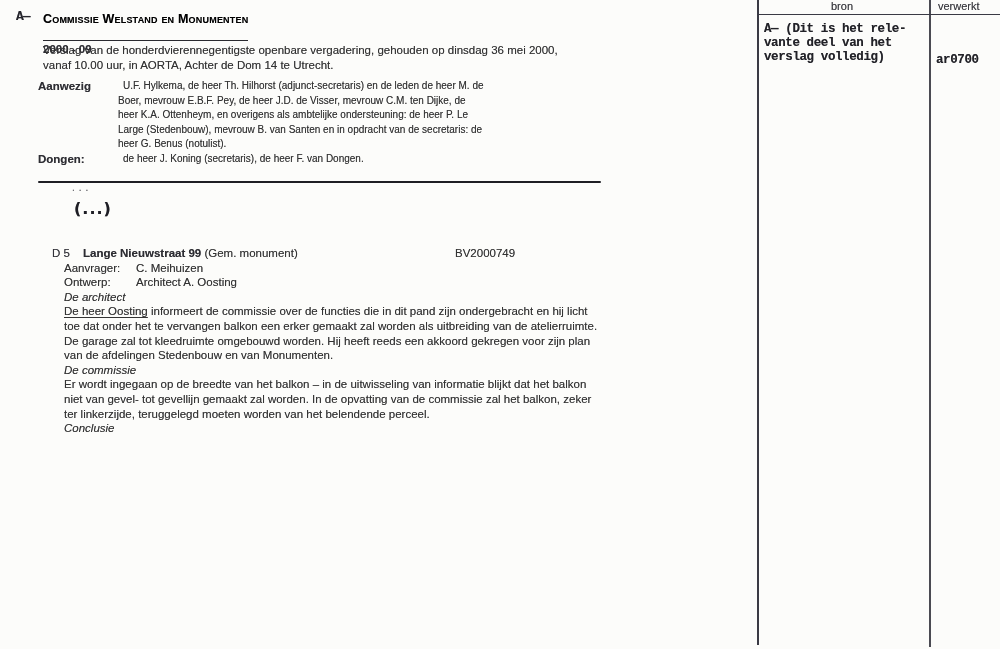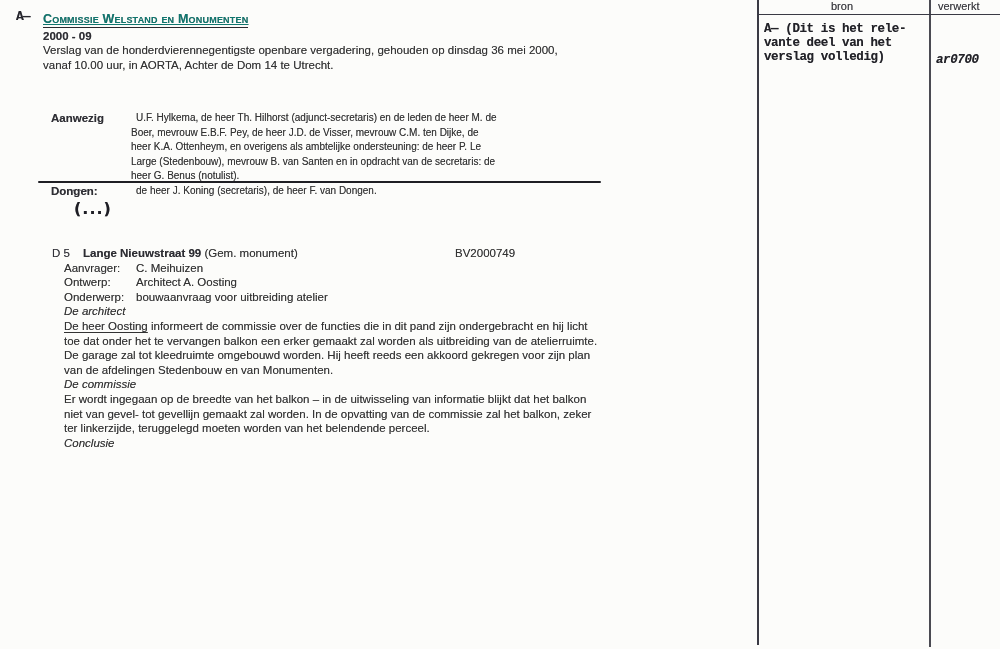--- a/index.html
+++ b/index.html
@@ -20,35 +20,34 @@
     font-weight:bold; font-size:13px; color:#26262e;
     letter-spacing:-1px;
   }
 
   
   .title-block{ position:absolute; left:43px; top:9px; }
   .doc-title{
     display:inline-block;
     font-variant:small-caps;
     font-weight:bold; font-size:12.5px; letter-spacing:.2px;
-    color:#0f766e;
+    color:#000000;
     border-bottom:1.8px solid #2a2a30;
-    padding-bottom:1px;
-    text-decoration:underline;
+    padding-bottom:14px;
   }
   .doc-edition{ font-weight:bold; font-size:11.5px; margin-top:2px; color:#2e2e34; }
 
   .intro{
     position:absolute; left:43px; top:43px; width:580px;
     font-size:11.5px; line-height:14.5px;
     white-space:pre-line;
   }
 
   
-  .attendance{ position:absolute; left:51px; top:79px; width:575px;margin-top:32px; }
+  .attendance{ position:absolute; left:38px; top:79px; width:575px; }
   .att-row{ display:flex; }
   .att-label{ width:80px; flex:0 0 80px; font-weight:bold; font-size:11.5px; line-height:14.5px; color:#2e2e34; }
   .att-value{ width:492px; font-size:10px; line-height:14.5px; white-space:pre-line; text-indent:5px; }
 
   .rule{
     position:absolute; left:38px; top:181px; width:563px; height:2.4px;
     background:#1f1f24; border-radius:1px;
   }
   .dots-faint{
     position:absolute; left:72px; top:182px;
@@ -88,21 +87,21 @@
   .bron-note{
     position:absolute; left:764px; top:22px; width:165px;
     font-family:"Liberation Mono", monospace;
     font-weight:bold; font-size:12.5px; line-height:14px;
     letter-spacing:-.4px; color:#222228;
     white-space:pre-line;
   }
   .verwerkt-code{
     position:absolute; left:936px; top:53px;
     font-family:"Liberation Mono", monospace;
-    font-weight:bold; font-size:12.5px; letter-spacing:-.4px; color:#222228;font-style:italic;
+    font-weight:bold; font-size:12.5px; letter-spacing:-.4px; color:#222228;
   }
 </style>
 </head>
 <body>
 
 <div class="page scan-text">
 
   <div class="corner-mark">A—</div>
 
   <div class="title-block">
@@ -143,24 +142,20 @@
 
     <div class="fields">
       <div class="field-row">
         <div class="field-label">Aanvrager:</div>
         <div class="field-value">C. Meihuizen</div>
       </div>
       <div class="field-row">
         <div class="field-label">Ontwerp:</div>
         <div class="field-value">Architect A. Oosting</div>
       </div>
-      <div class="field-row">
-        <div class="field-label">Onderwerp:</div>
-        <div class="field-value">bouwaanvraag voor uitbreiding atelier</div>
-      </div>
     </div>
 
     <div class="sections">
       <div class="sec-head">De architect</div>
       <p class="para"><span class="u">De heer Oosting</span><span> informeert de commissie over de functies die in dit pand zijn ondergebracht en hij licht toe dat onder het te vervangen balkon een erker gemaakt zal worden als uitbreiding van de atelierruimte. De garage zal tot kleedruimte omgebouwd worden. Hij heeft reeds een akkoord gekregen voor zijn plan van de afdelingen Stedenbouw en van Monumenten.</span></p>
 
       <div class="sec-head">De commissie</div>
       <p class="para">Er wordt ingegaan op de breedte van het balkon – in de uitwisseling van informatie blijkt dat het balkon niet van gevel- tot gevellijn gemaakt zal worden. In de opvatting van de commissie zal het balkon, zeker ter linkerzijde, teruggelegd moeten worden van het belendende perceel.</p>
 
       <div class="sec-head">Conclusie</div>

